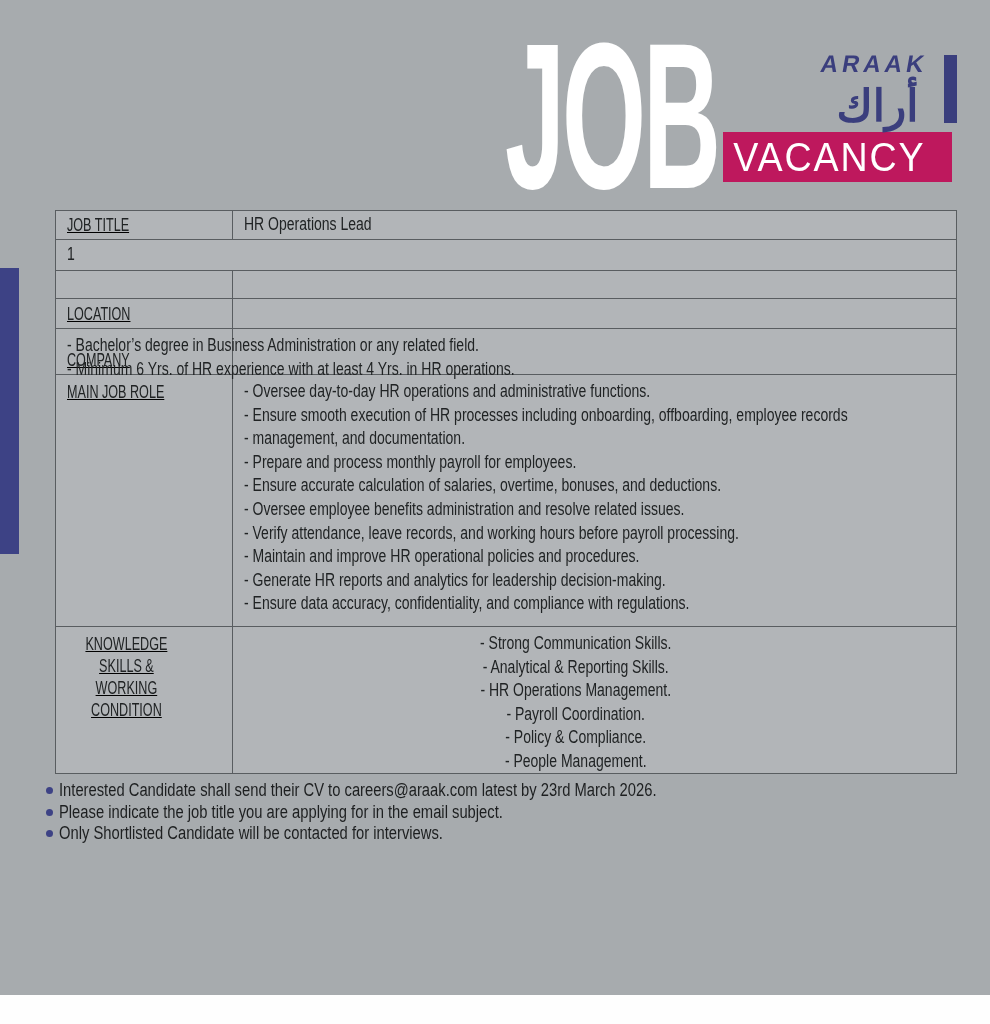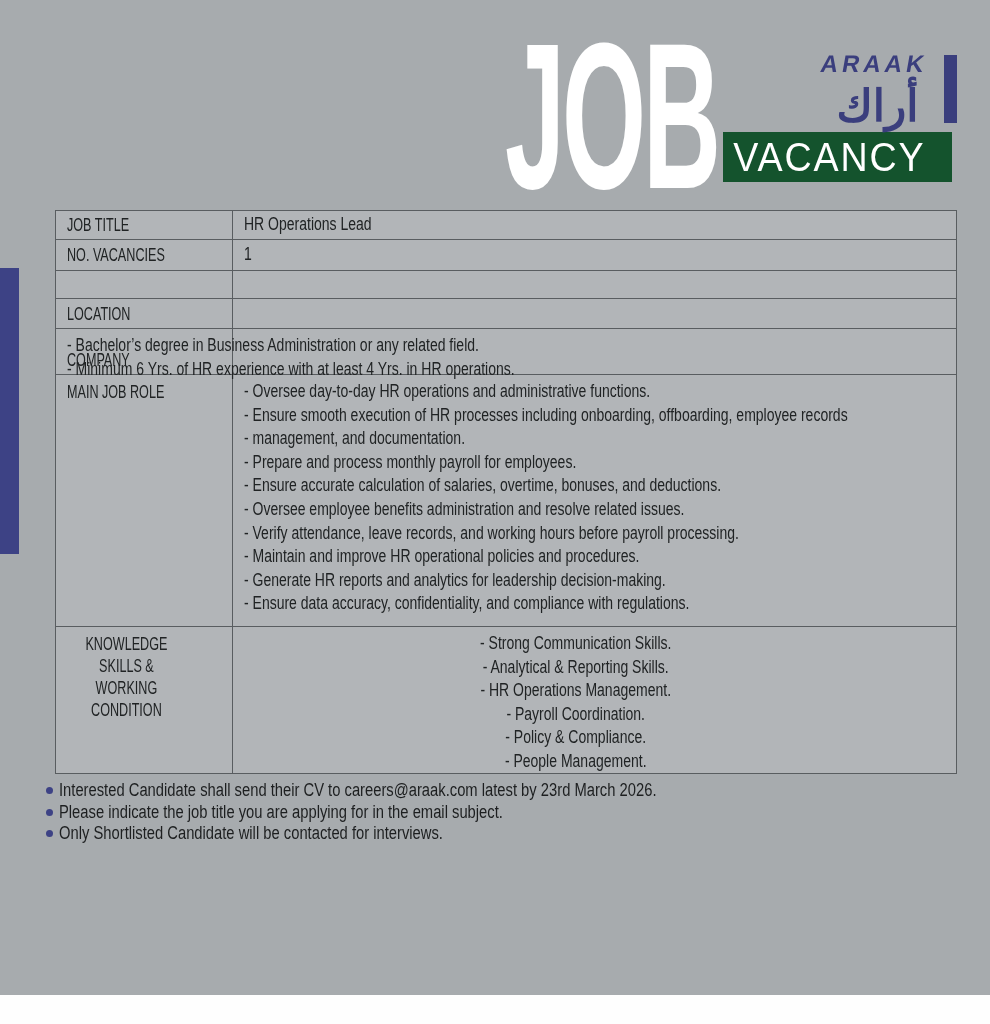--- a/index.html
+++ b/index.html
@@ -20,21 +20,21 @@
   
   .job-word{
     position:absolute;left:505px;top:12px;
     font-size:208px;line-height:1;font-weight:700;color:#ffffff;
     letter-spacing:-6px;transform:scaleX(0.52);transform-origin:left top;
     white-space:nowrap;
   }
   
   .vacancy-banner{
     position:absolute;left:723px;top:132px;width:229px;height:50px;
-    background:#14532d;display:flex;align-items:center;
+    background:#be185d;display:flex;align-items:center;
   }
   .vacancy-banner span{
     color:#ffffff;font-size:40px;font-weight:400;letter-spacing:2px;
     padding-left:11px;white-space:nowrap;transform:scaleX(0.94);transform-origin:left center;
   }
   
   .logo-latin{
     position:absolute;left:821px;top:50px;
     color:#3a3e7d;font-size:24px;font-weight:700;letter-spacing:4px;
     transform:skewX(-10deg);white-space:nowrap;
@@ -55,21 +55,21 @@
   }
   .trow{
     display:flex;box-sizing:border-box;border-bottom:1px solid #595d60;
     background:#b2b5b8;align-items:center;
   }
   .trow:last-child{border-bottom:none;}
   .trow.top{align-items:flex-start;}
   .tlabel{
     width:177px;flex:0 0 177px;box-sizing:border-box;
     border-right:1px solid #595d60;align-self:stretch;
-    display:flex;align-items:center;padding-left:11px;
+    display:flex;align-items:center;padding-left:11px;text-decoration:underline;
   }
   .trow.top .tlabel{align-items:flex-start;padding-top:6px;}
   .tlabel-inner{
     display:inline-block;width:229px;
     font-size:17.5px;line-height:22px;color:#202324;
     transform:scaleX(0.72);transform-origin:left center;
   }
   .trow.top .tlabel-inner{transform-origin:left top;}
   .tvalue{
     flex:1;box-sizing:border-box;padding-left:11px;overflow:hidden;
@@ -117,23 +117,20 @@
   <div class="jtable">
       <div class="trow" style="height: 29px;">
       <div class="tlabel">
         <span class="tlabel-inner">JOB TITLE</span>
       </div>
       <div class="tvalue">
         <span class="tvalue-inner">HR Operations Lead</span>
       </div>
     </div>
       <div class="trow" style="height: 31px;">
-      <div class="tlabel">
-        <span class="tlabel-inner">NO. VACANCIES</span>
-      </div>
       <div class="tvalue">
         <span class="tvalue-inner">1</span>
       </div>
     </div>
       <div class="trow" style="height: 28px; flex-direction: column;">
       <div class="tlabel">
         <span class="tlabel-inner">COMPANY</span>
       </div>
       <div class="tvalue">
         <span class="tvalue-inner">Mega Food Industries – Pepsi</span>

